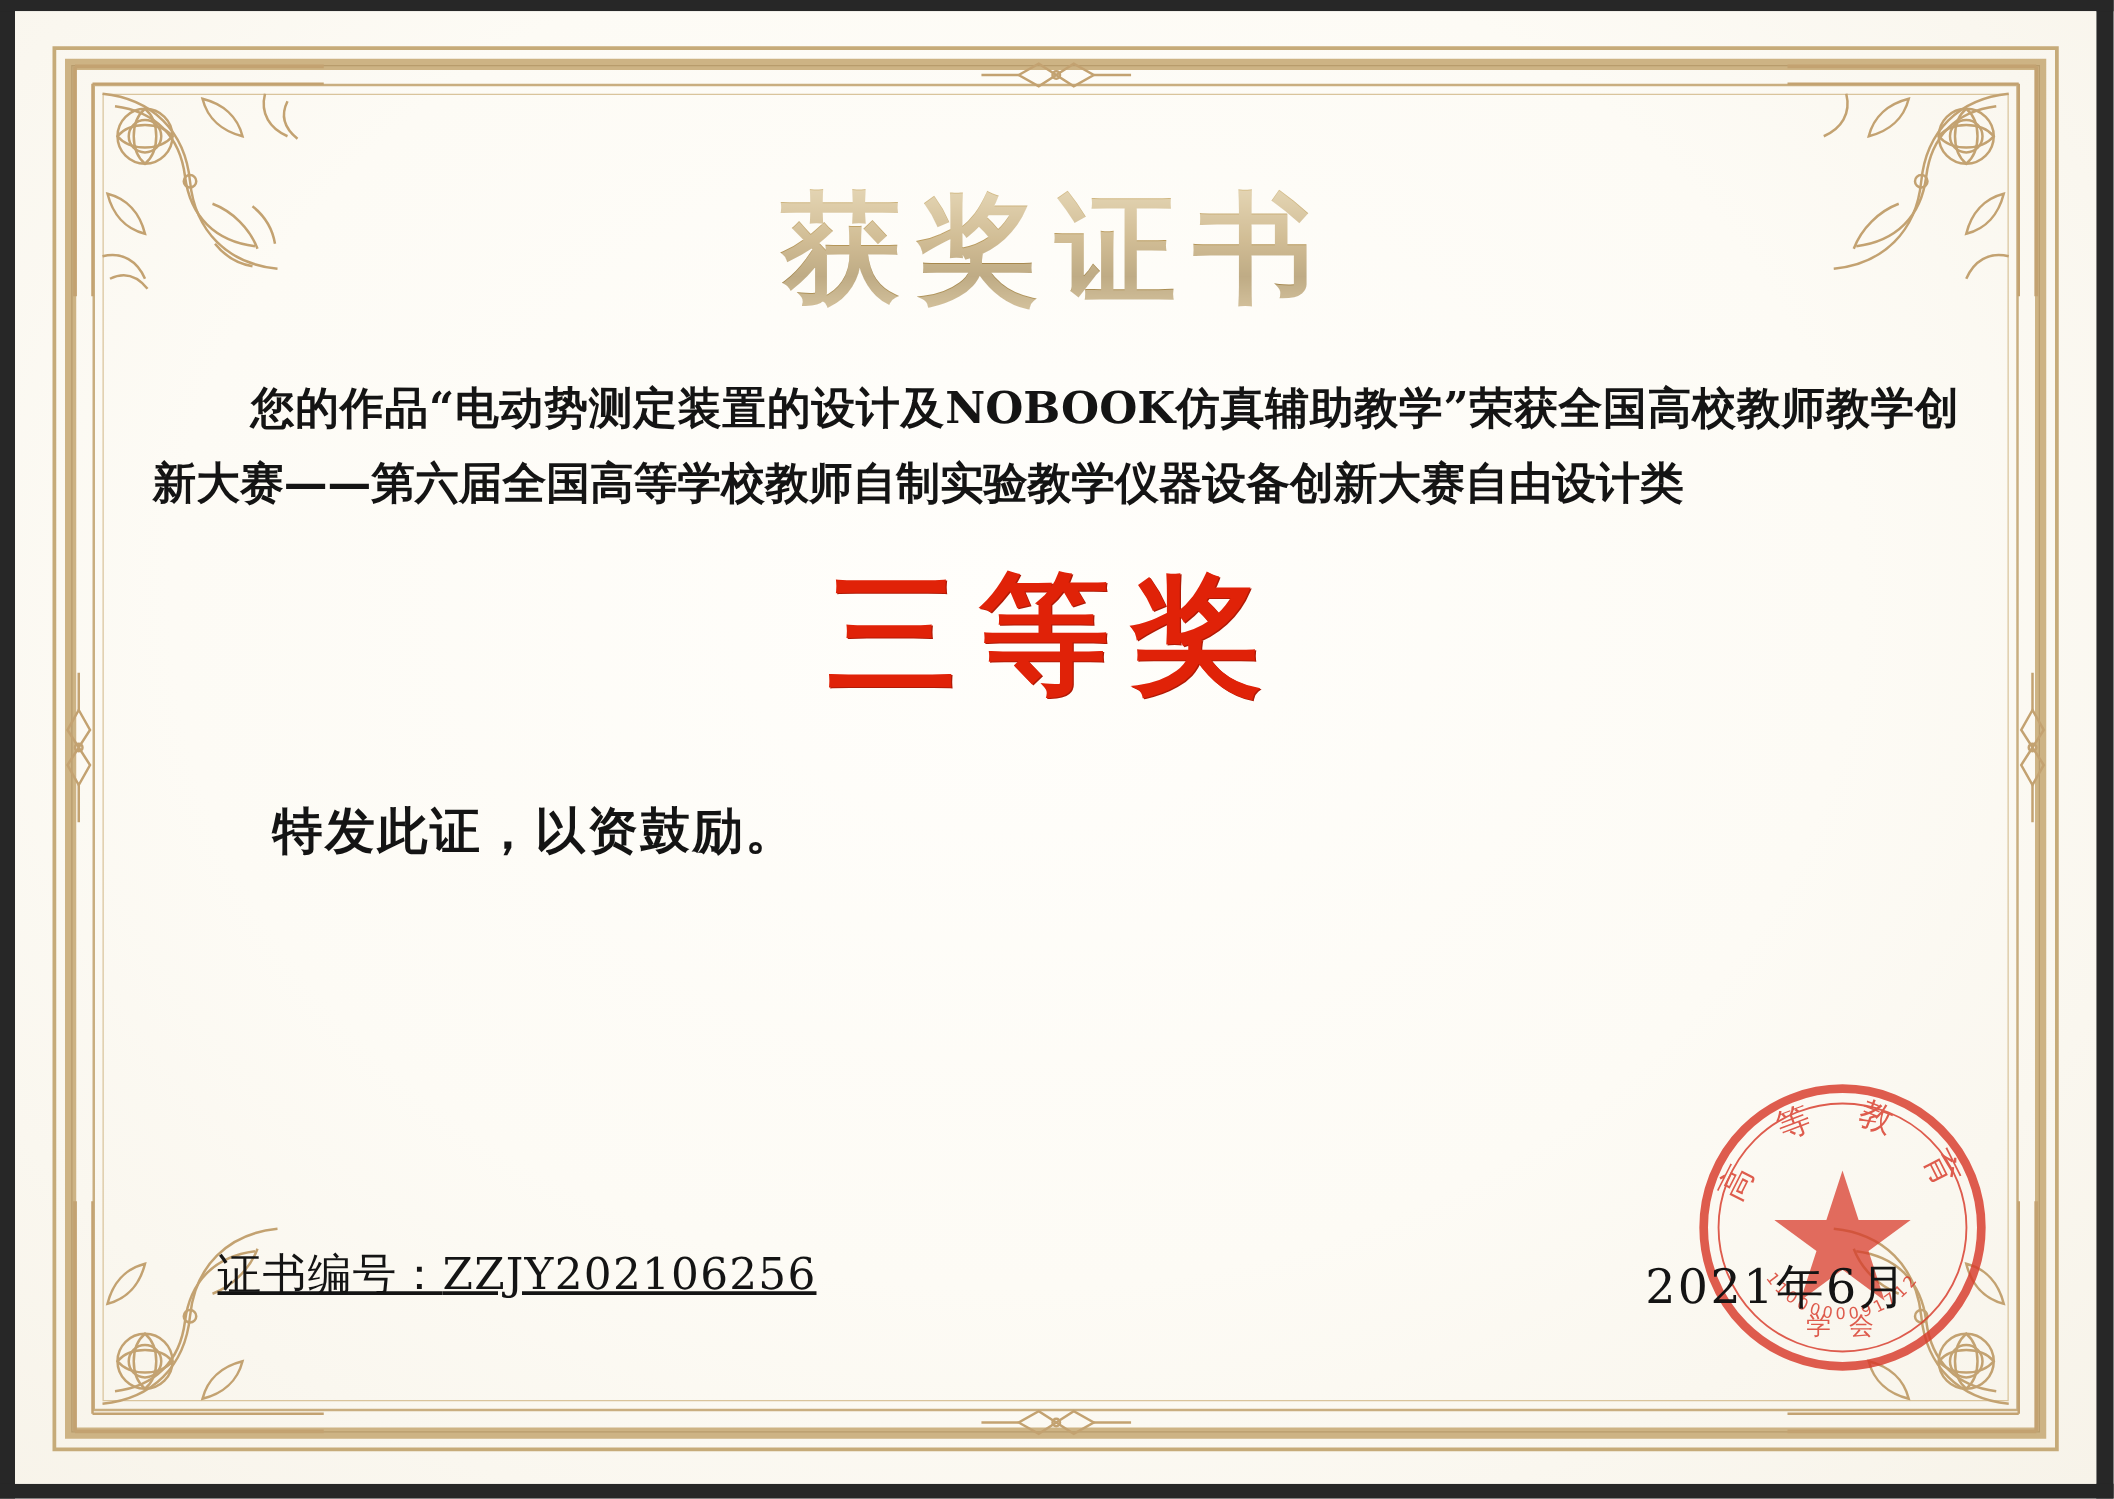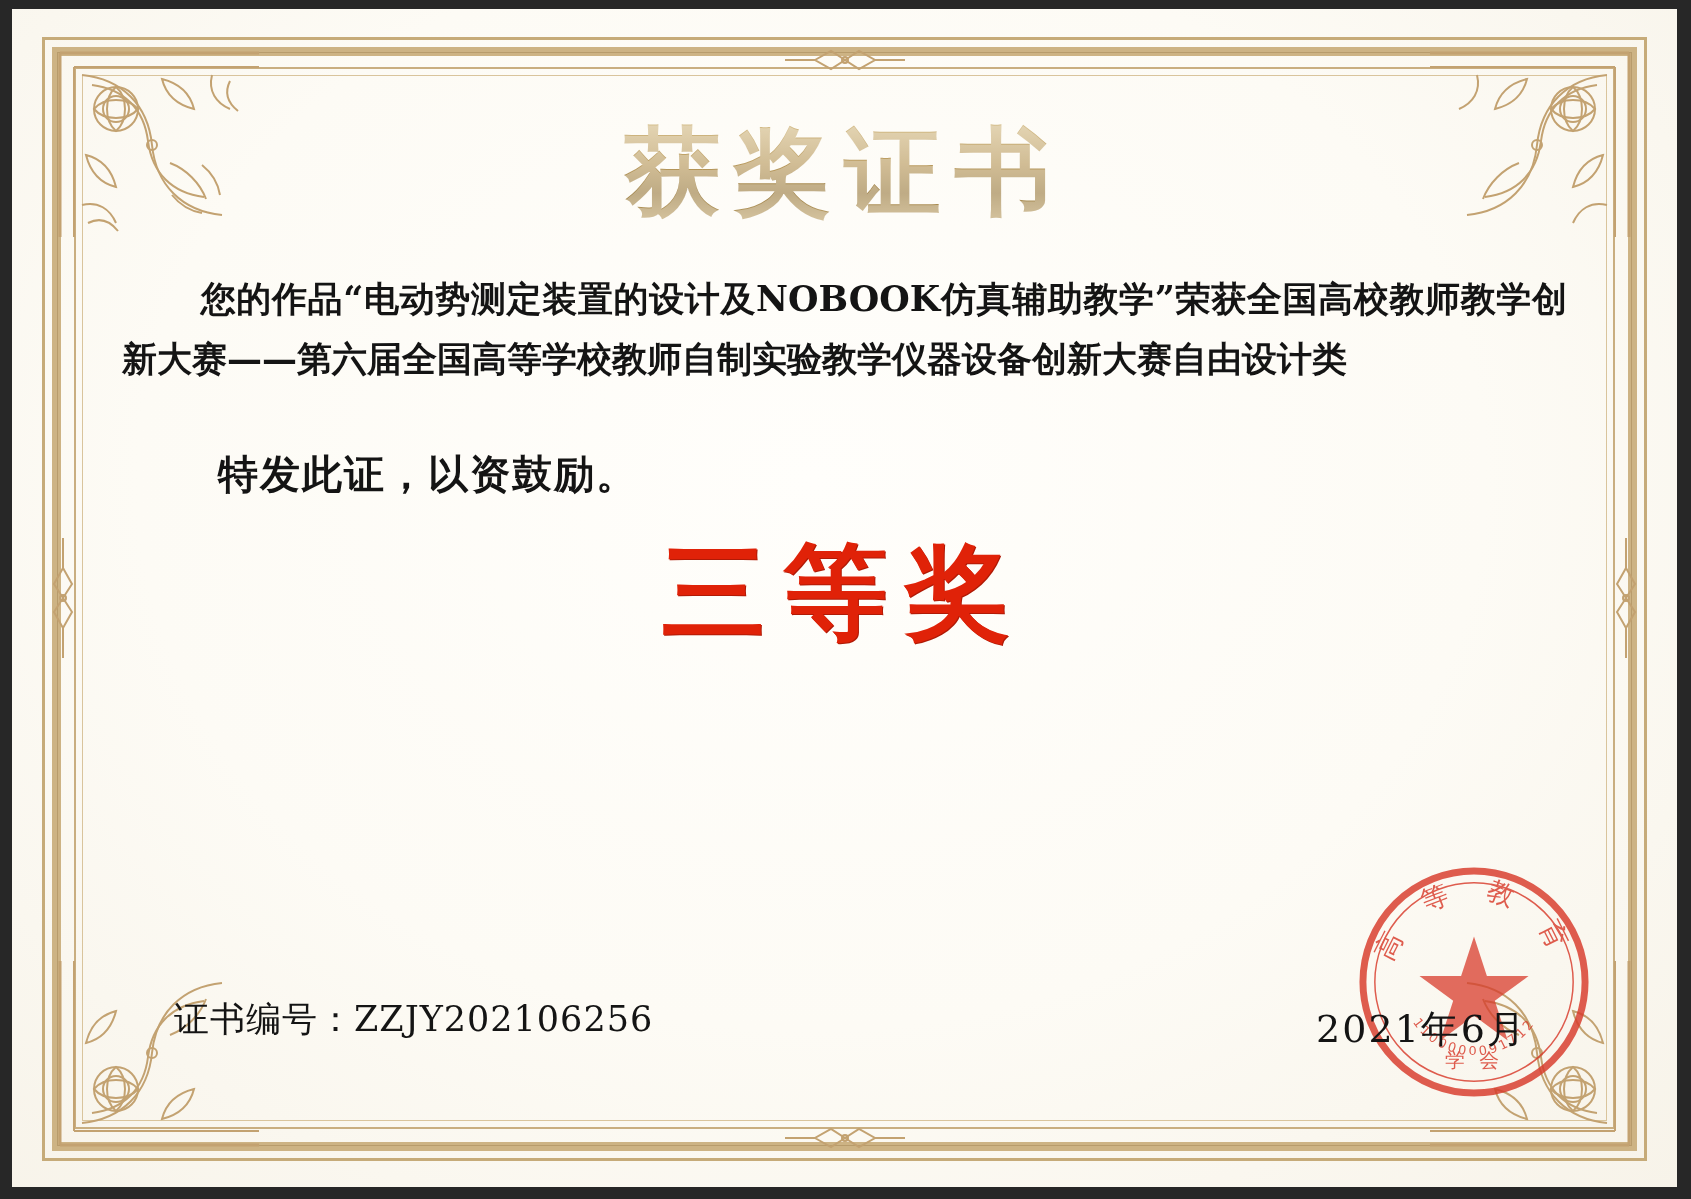--- a/index.html
+++ b/index.html
@@ -116,25 +116,26 @@
   .content {
     position: absolute;
     left: 110px;
     top: 110px;
     right: 110px;
     bottom: 96px;
   }
 
   #cert-title {
     text-align: center;
-    font-family: Liberation Sans, sans-serif;
+    font-family: Liberation Serif, serif;
     font-weight: 700;
     font-size: 96px;
     letter-spacing: 14px;
     line-height: 1.1;
+    margin-top: 28px;
     background: linear-gradient(180deg, #d8c290 0%, #b99a5d 42%, #9d7f44 70%, #c2a76f 100%);
     -webkit-background-clip: text;
     background-clip: text;
     color: #b59a63;
     -webkit-text-fill-color: transparent;
     text-shadow: 0 1px 0 rgba(255,255,255,0.35);
   }
 
   #salutation {
     margin-top: 64px;
@@ -187,20 +188,21 @@
     justify-content: space-between;
   }
 
   #cert-number {
     font-size: 35px;
     color: #141414;
     padding-left: 52px;
     padding-bottom: 12px;
     font-family: "DejaVu Serif", "Liberation Serif", serif;
     letter-spacing: 1px;
+    text-decoration: underline;
   }
 
   .issuer-block {
     text-align: right;
     padding-right: 40px;
     position: relative;
     z-index: 3;
   }
   #issuer-name {
     font-size: 41px;
@@ -354,23 +356,23 @@
 
     <div class="content">
 
       <div id="cert-title">获奖证书</div>
 
 
       <div class="body-text">
         <span class="indent"></span><span>您的作品“电动势测定装置的设计及NOBOOK仿真辅助教学”荣获全国高校教师教</span><span>学创新大赛——第六届全国高等学校教师自制实验教学仪器设备创新大赛自由设计类</span>
       </div>
 
+      <div id="award-level">三等奖</div>
+
       <div id="encouragement">特发此证，以资鼓励。</div>
-
-      <div id="award-level">三等奖</div>
 
       <div class="footer-row">
         <div id="cert-number">
           <span>证书编号：</span><span>ZZJY202106256</span>
         </div>
 
         <div class="issuer-block">
           <div id="issue-date">2021年6月</div>
         </div>
       </div>

